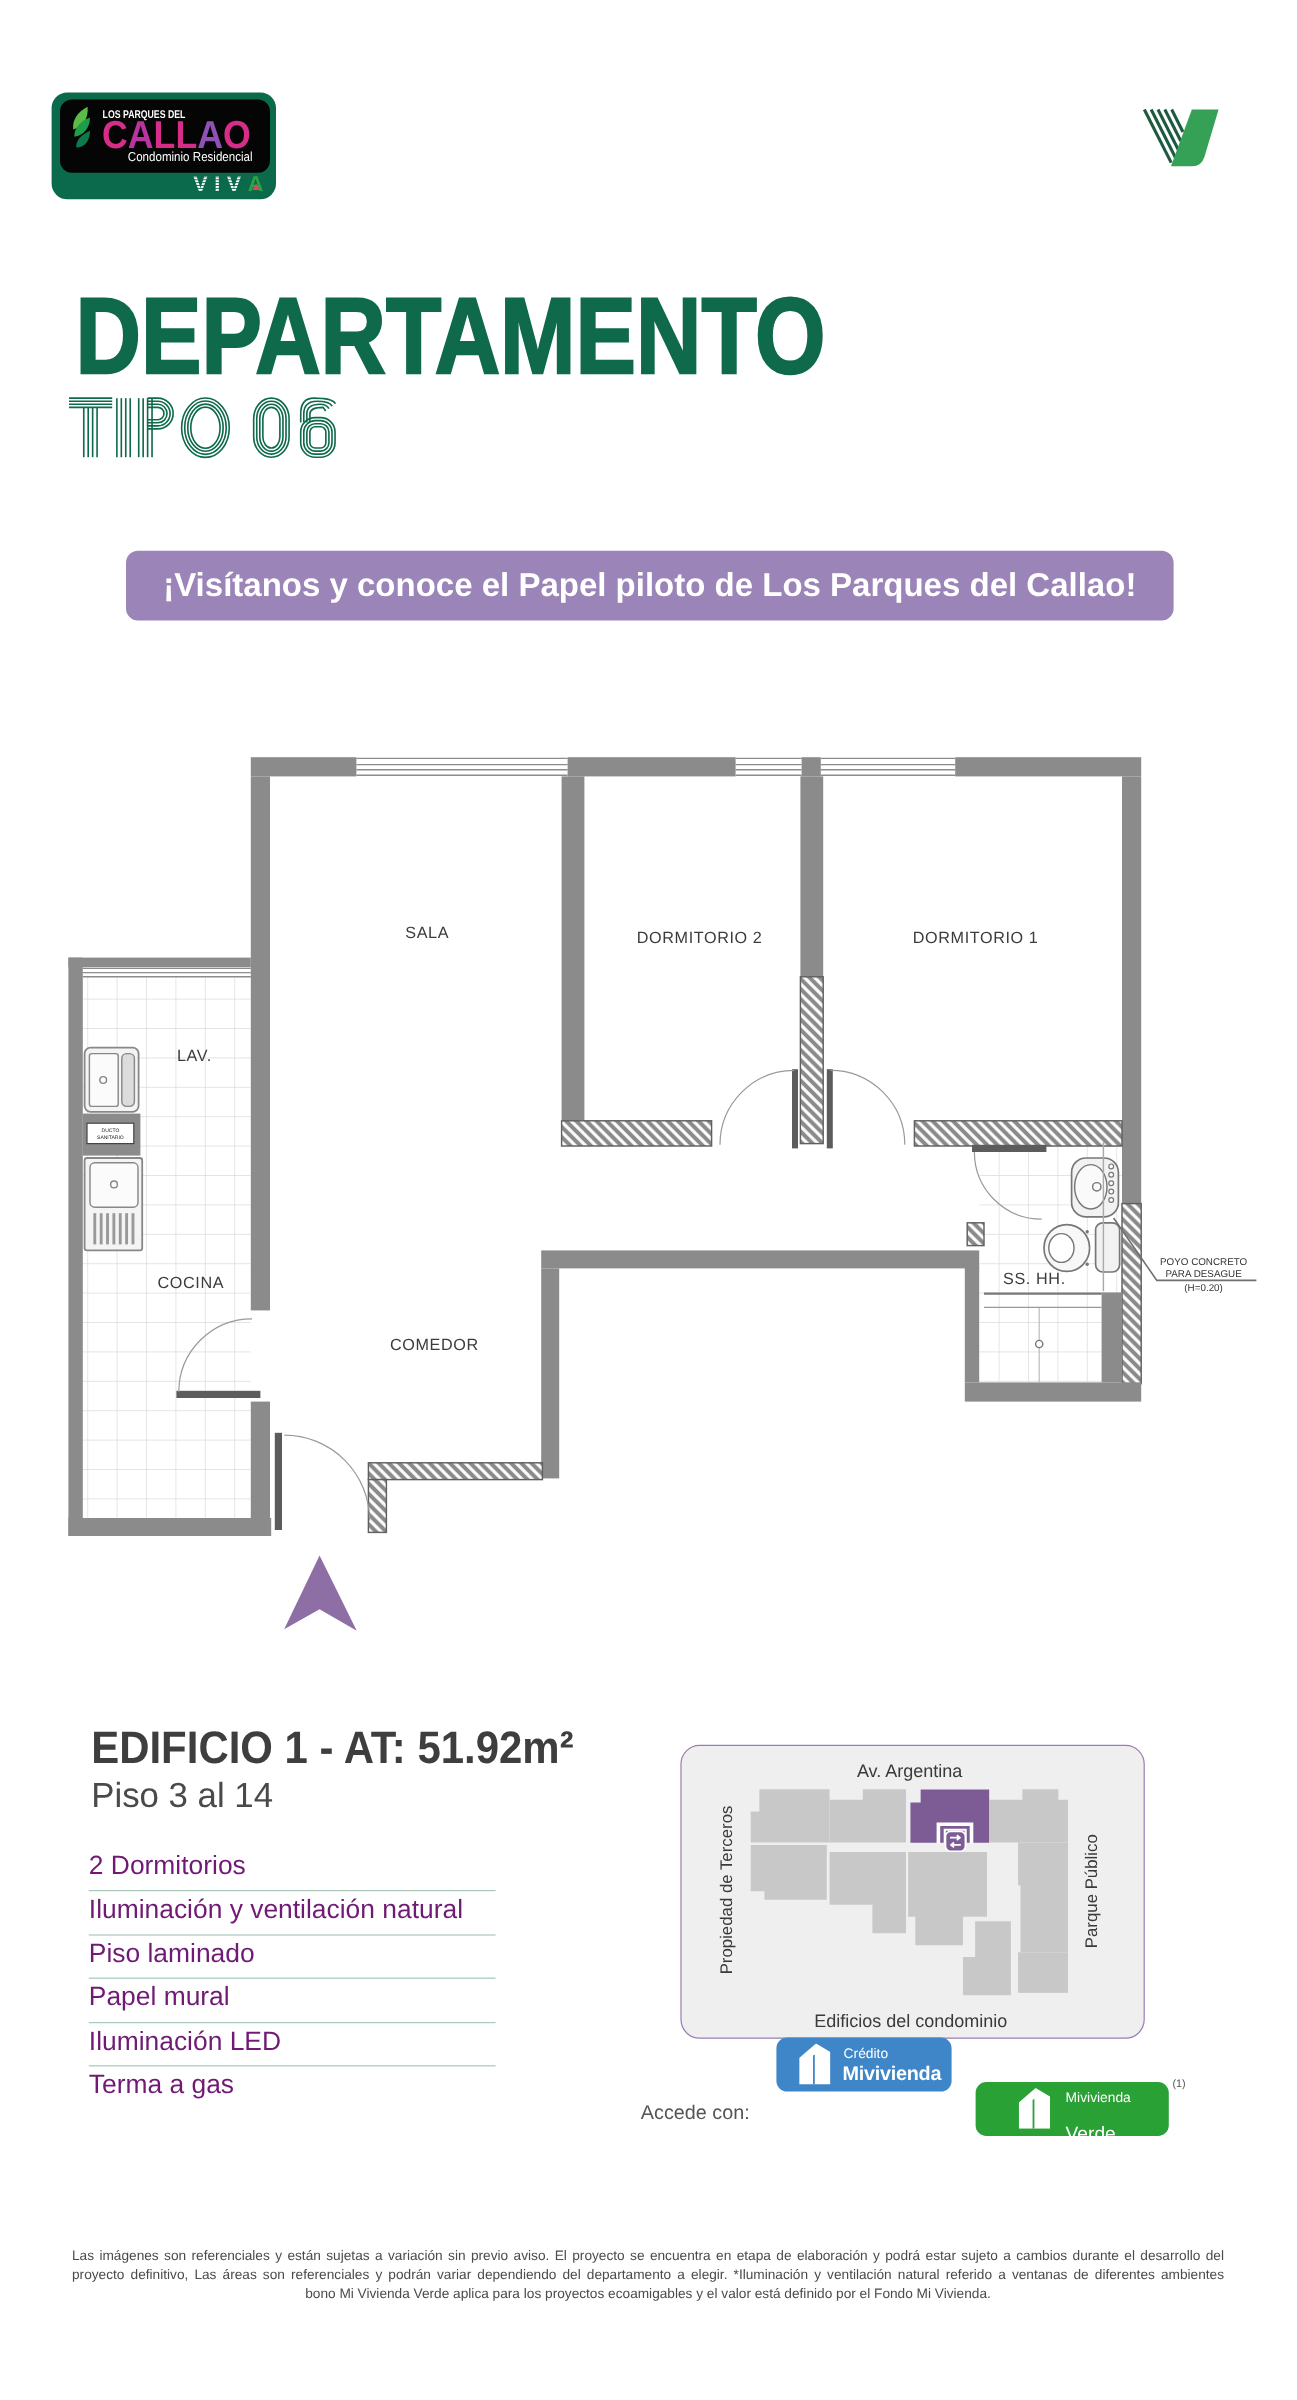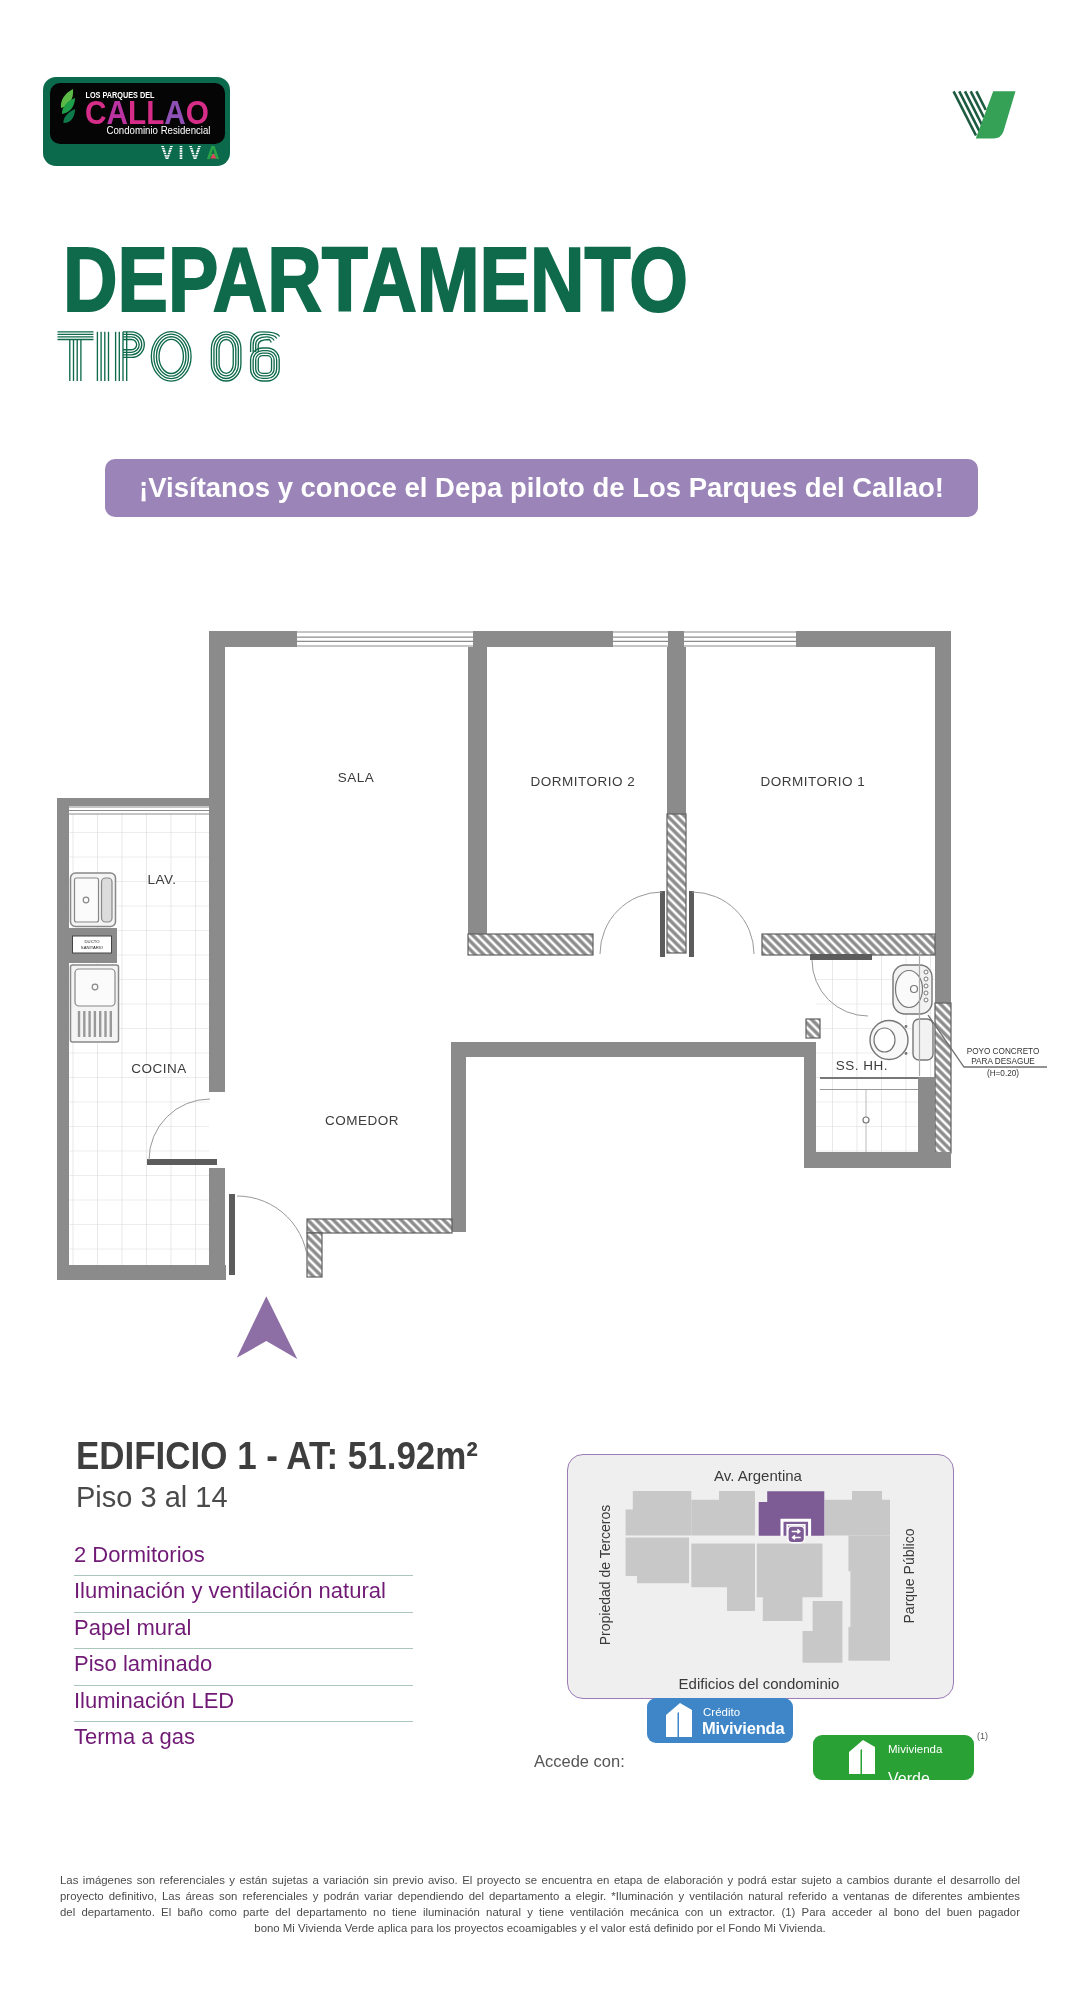--- a/index.html
+++ b/index.html
@@ -92,21 +92,21 @@
 <rect x="253.15" y="350.55" width="23.50" height="27.90" rx="9.45" ry="9.45"></rect>
 <rect x="255.70" y="353.10" width="18.40" height="22.80" rx="6.90" ry="6.90"></rect>
 <rect x="258.25" y="355.65" width="13.30" height="17.70" rx="4.35" ry="4.35"></rect>
 <path d="M 250.60 352 V 345 Q 250.60 331.80 261.60 331.80 Q 277.50 331.80 279.50 336.50"></path>
 <path d="M 253.15 352 V 345 Q 253.15 334.35 264.15 334.35 Q 274.80 334.35 276.80 338.50"></path>
 <path d="M 255.70 352 V 345 Q 255.70 336.90 266.70 336.90 Q 272.10 336.90 274.10 340.50"></path>
 <path d="M 258.25 352 V 345 Q 258.25 339.45 269.25 339.45 Q 269.40 339.45 271.40 342.50"></path>
 </g>
 </svg>
 
-<div class="abs" style="left:105px;top:459px;width:873px;height:58px;background:#9b84b8;border-radius:10px;color:#fff;font-weight:bold;font-size:27.5px;text-align:center;line-height:58px;letter-spacing:0px;">¡Visítanos y conoce el Depa piloto de Los Parques del Callao!</div>
+<div class="abs" style="left:105px;top:459px;width:873px;height:58px;background:#9b84b8;border-radius:10px;color:#fff;font-weight:bold;font-size:27.5px;text-align:center;line-height:58px;letter-spacing:0px;">¡Visítanos y conoce el Papel piloto de Los Parques del Callao!</div>
 
 <svg class="abs" style="left:0;top:600px;" width="1081" height="790" viewBox="0 600 1081 790">
   <defs>
     <pattern id="hatch" width="6" height="6" patternUnits="userSpaceOnUse" patternTransform="rotate(-45)">
       <rect width="6" height="6" fill="#ffffff"></rect>
       <line x1="3" y1="-1" x2="3" y2="7" stroke="#8a8a8a" stroke-width="3.4"></line>
     </pattern>
     <pattern id="tiles" width="24.5" height="24.5" patternUnits="userSpaceOnUse">
       <rect width="24.5" height="24.5" fill="#ffffff"></rect>
       <path d="M24.5 0 L24.5 24.5 M0 24.5 L24.5 24.5" stroke="#dcdcdc" stroke-width="1.2" fill="none"></path>
@@ -303,23 +303,23 @@
 </svg>
 
 <div class="abs" style="left:76px;top:1481px;font-size:29px;color:#4a4a4a;">Piso 3 al 14</div>
 
 <div class="abs" style="left:74px;top:1540px;width:339px;font-size:22px;color:#701a75;">
 
   <div style="height:35.4px;border-bottom:1.8px solid #a9c8ba;line-height:30px;">2 Dormitorios</div>
 
   <div style="height:35.4px;border-bottom:1.8px solid #a9c8ba;line-height:30px;">Iluminación y ventilación natural</div>
 
+  <div style="height:35.4px;border-bottom:1.8px solid #a9c8ba;line-height:30px;">Piso laminado</div>
+
   <div style="height:35.4px;border-bottom:1.8px solid #a9c8ba;line-height:30px;">Papel mural</div>
-
-  <div style="height:35.4px;border-bottom:1.8px solid #a9c8ba;line-height:30px;">Piso laminado</div>
 
   <div style="height:35.4px;border-bottom:1.8px solid #a9c8ba;line-height:30px;">Iluminación LED</div>
 
 
   <div style="height:35.4px;line-height:30px;">Terma a gas</div>
 </div>
 
 <div class="abs" style="left:567px;top:1454px;width:387px;height:245px;background:#f0eff0;border:1.5px solid #9b7cb4;border-radius:16px;box-sizing:border-box;"></div>
 <svg class="abs" style="left:567px;top:1454px;" width="387" height="245" viewBox="0 0 387 245">
 
@@ -381,15 +381,14 @@
   </svg>
   <div class="abs" style="left:75px;top:8px;font-size:11.5px;color:#fff;">Mivivienda</div>
   <div class="abs" style="left:75px;top:35px;font-size:16px;font-weight:normal;color:#fff;">Verde</div>
 </div>
 
 <div class="abs" style="left:977px;top:1731px;font-size:9px;color:#555;">(1)</div>
 
 <div class="abs" style="left:60px;top:1872px;width:960px;font-size:11.4px;line-height:16px;color:#4b4b4b;">
 <div style="text-align:justify;text-align-last:justify;">Las imágenes son referenciales y están sujetas a variación sin previo aviso. El proyecto se encuentra en etapa de elaboración y podrá estar sujeto a cambios durante el desarrollo del</div>
 <div style="text-align:justify;text-align-last:justify;">proyecto definitivo, Las áreas son referenciales y podrán variar dependiendo del departamento a elegir. *Iluminación y ventilación natural referido a ventanas de diferentes ambientes</div>
-<div style="text-align:justify;text-align-last:justify;">del departamento. El baño como parte del departamento no tiene iluminación natural y tiene ventilación mecánica con un extractor. (1) Para acceder al bono del buen pagador</div>
 <div style="text-align:center;">bono Mi Vivienda Verde aplica para los proyectos ecoamigables y el valor está definido por el Fondo Mi Vivienda.</div>
 </div>
 
 </body></html>

